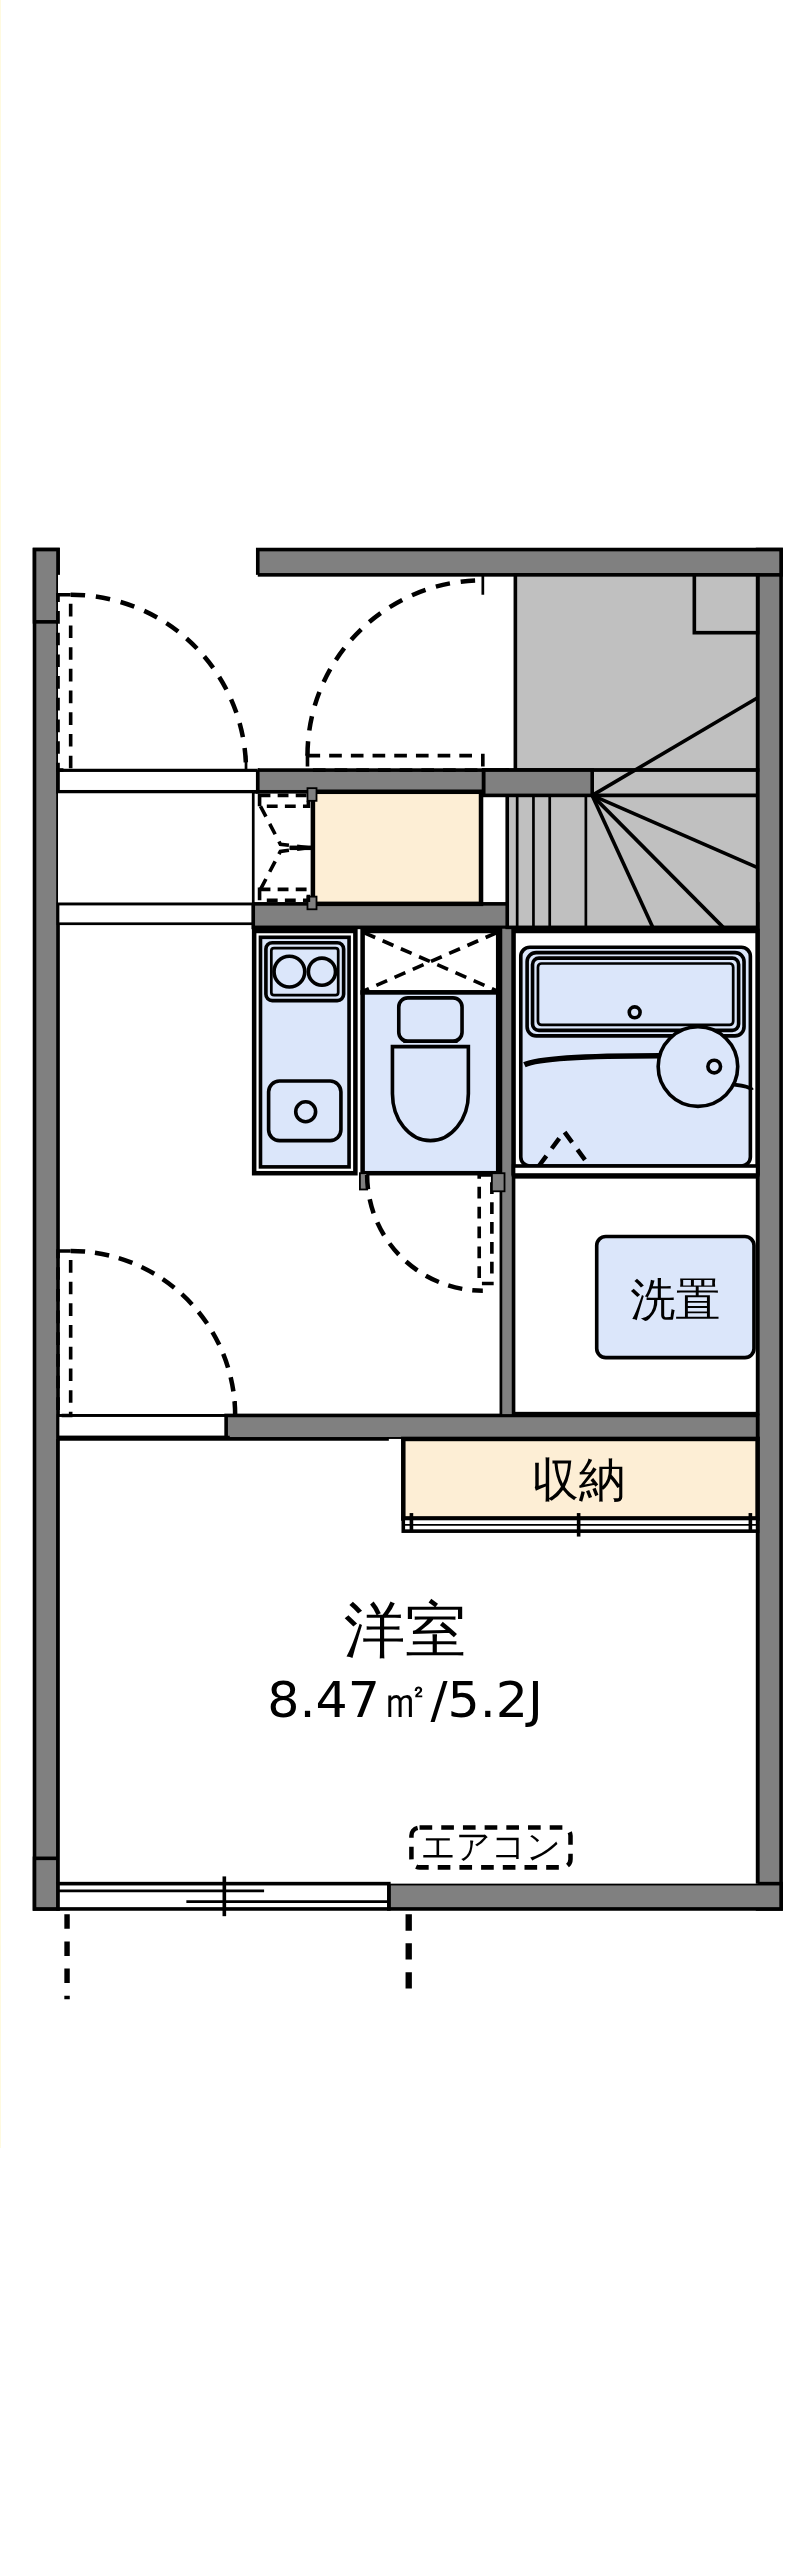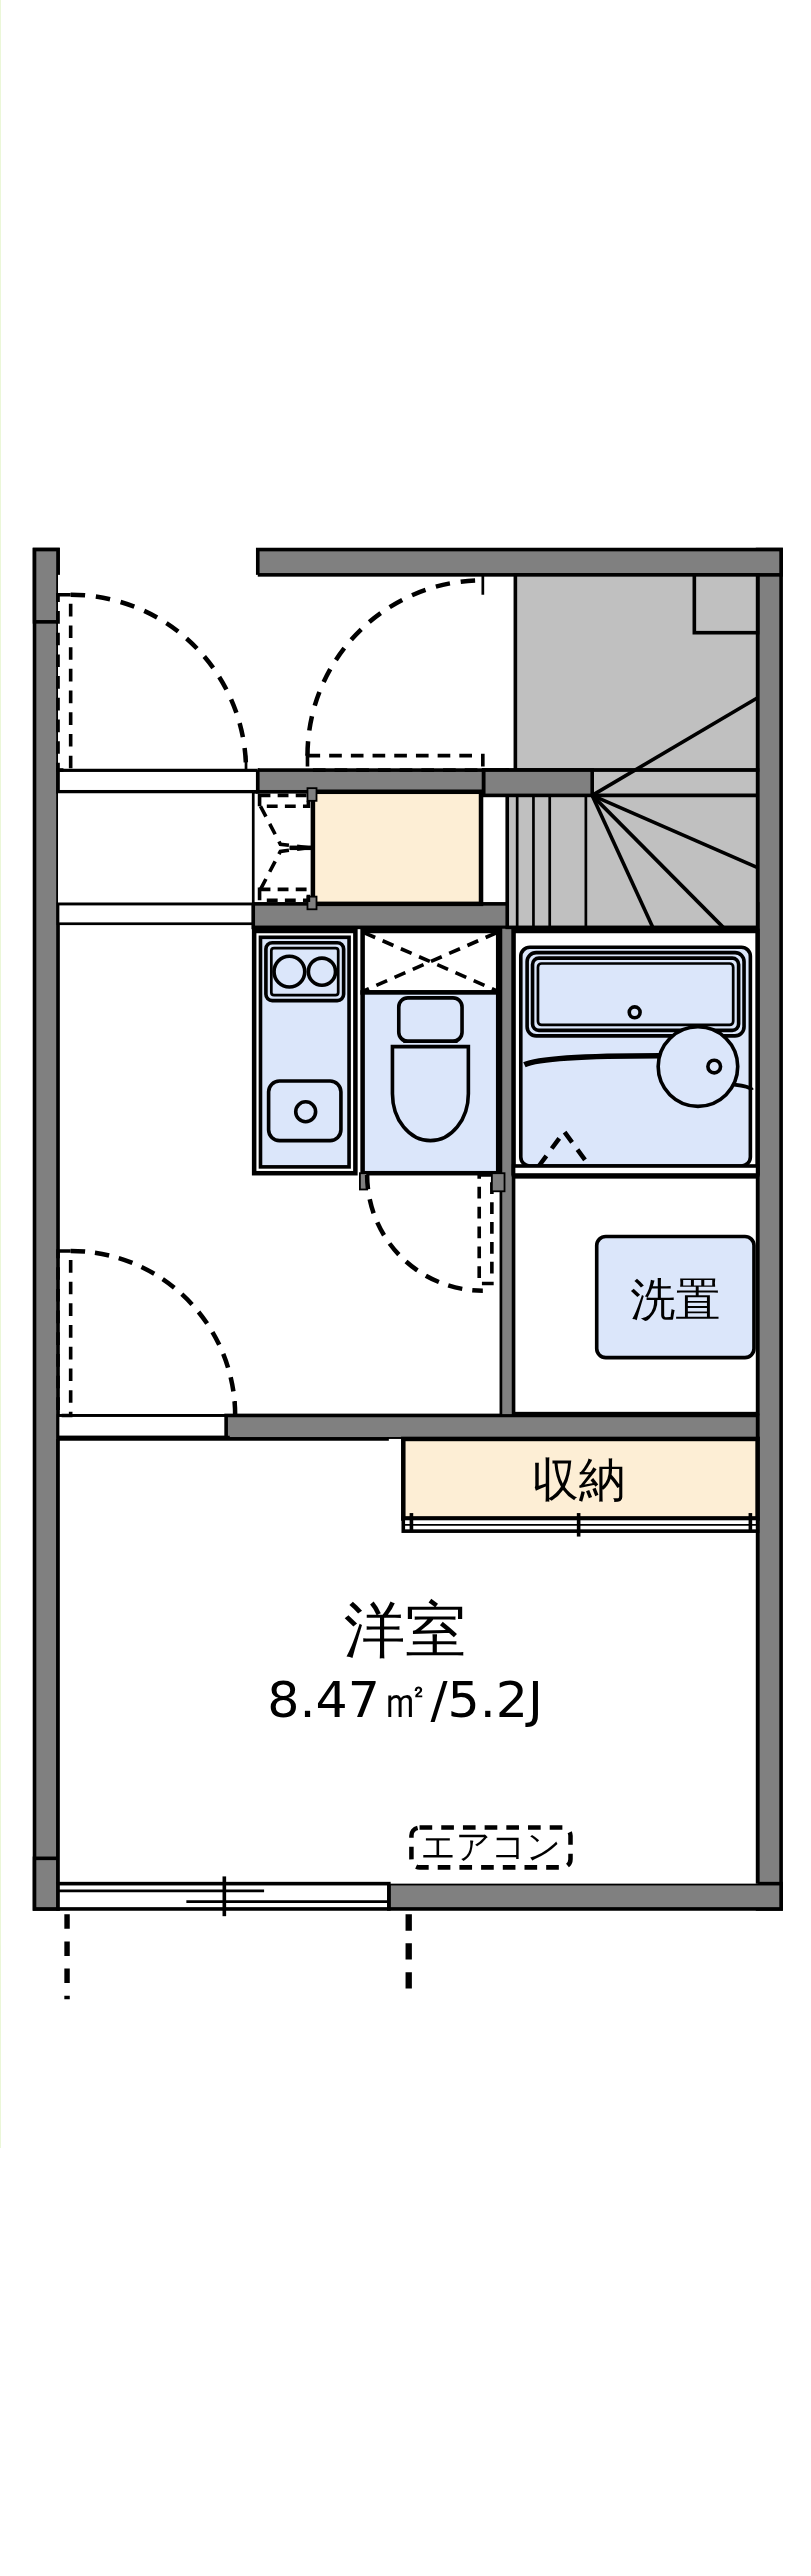--- a/index.html
+++ b/index.html
@@ -1,17 +1,17 @@
 <!DOCTYPE html>
 <html style="font-size:14.5px"><head>
 <meta charset="utf-8">
 <style>
   html,body{margin:0;padding:0;background:#ffffff;}
   body{width:812px;height:2576px;font-family:"Liberation Sans","DejaVu Sans",sans-serif;}
-  #floorplan-root{position:relative;width:812px;height:2148px;background:#84cc16;}
+  #floorplan-root{position:relative;width:812px;height:2148px;background:#fde047;}
   svg.plan{position:absolute;left:0;top:0;width:812px;height:2576px;display:block;}
   .lbl{font-family:"DejaVu Sans","Liberation Sans",sans-serif;fill:#000;}
 </style>
 </head>
 <body>
 
 <div id="floorplan-root">
 
 <svg class="plan" viewBox="0 0 898 2850" xmlns="http://www.w3.org/2000/svg">
 

